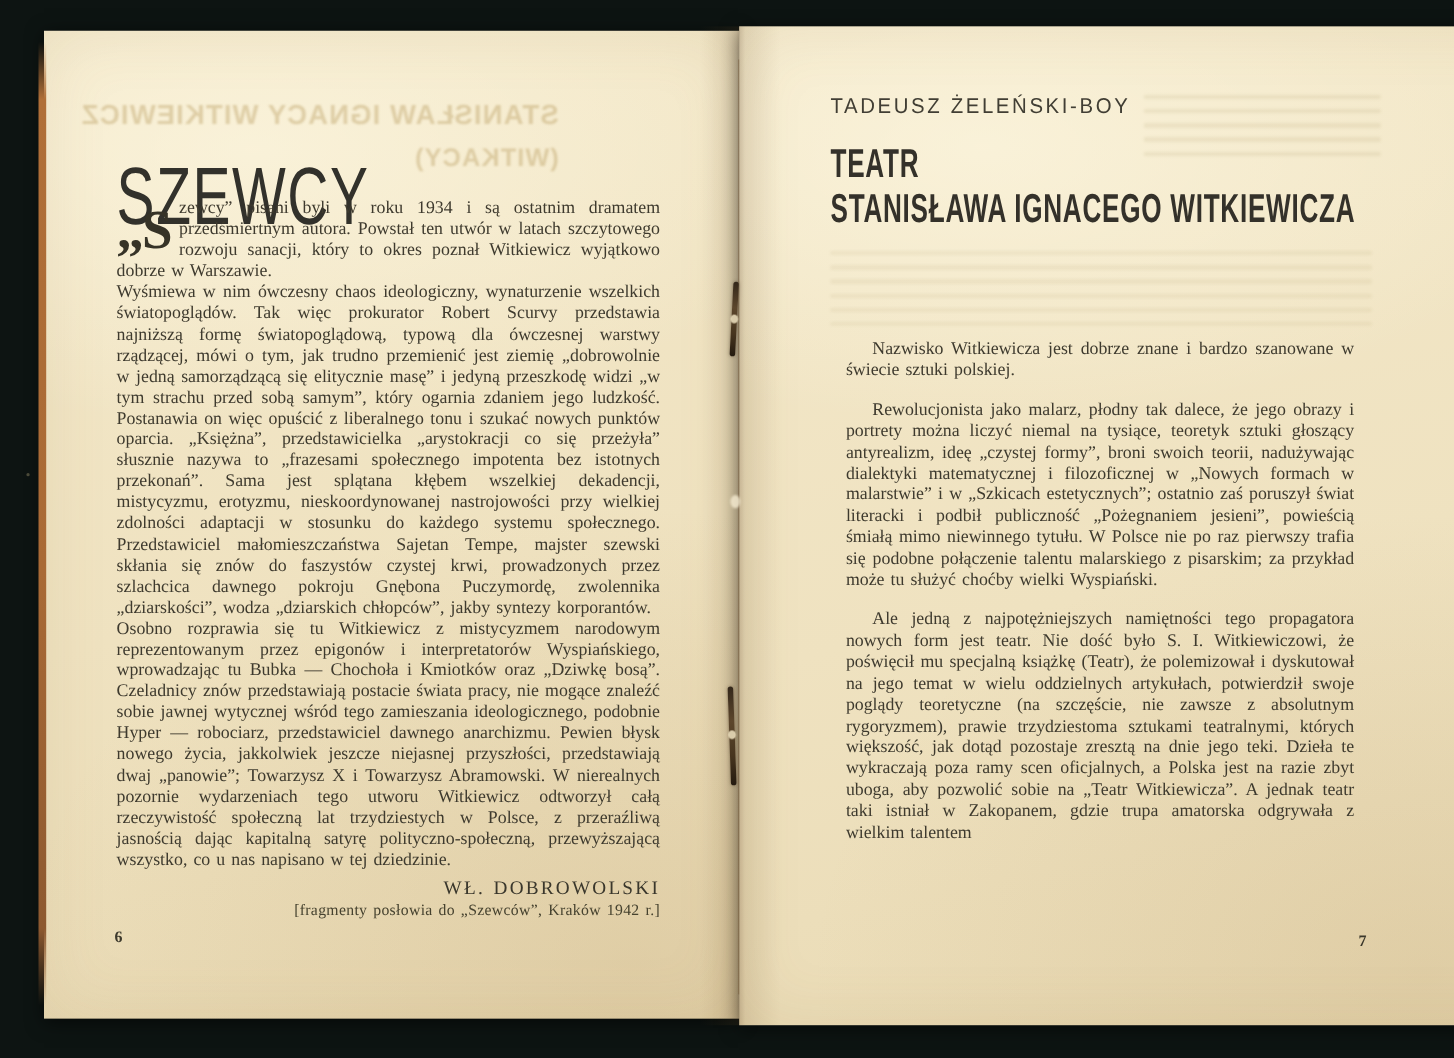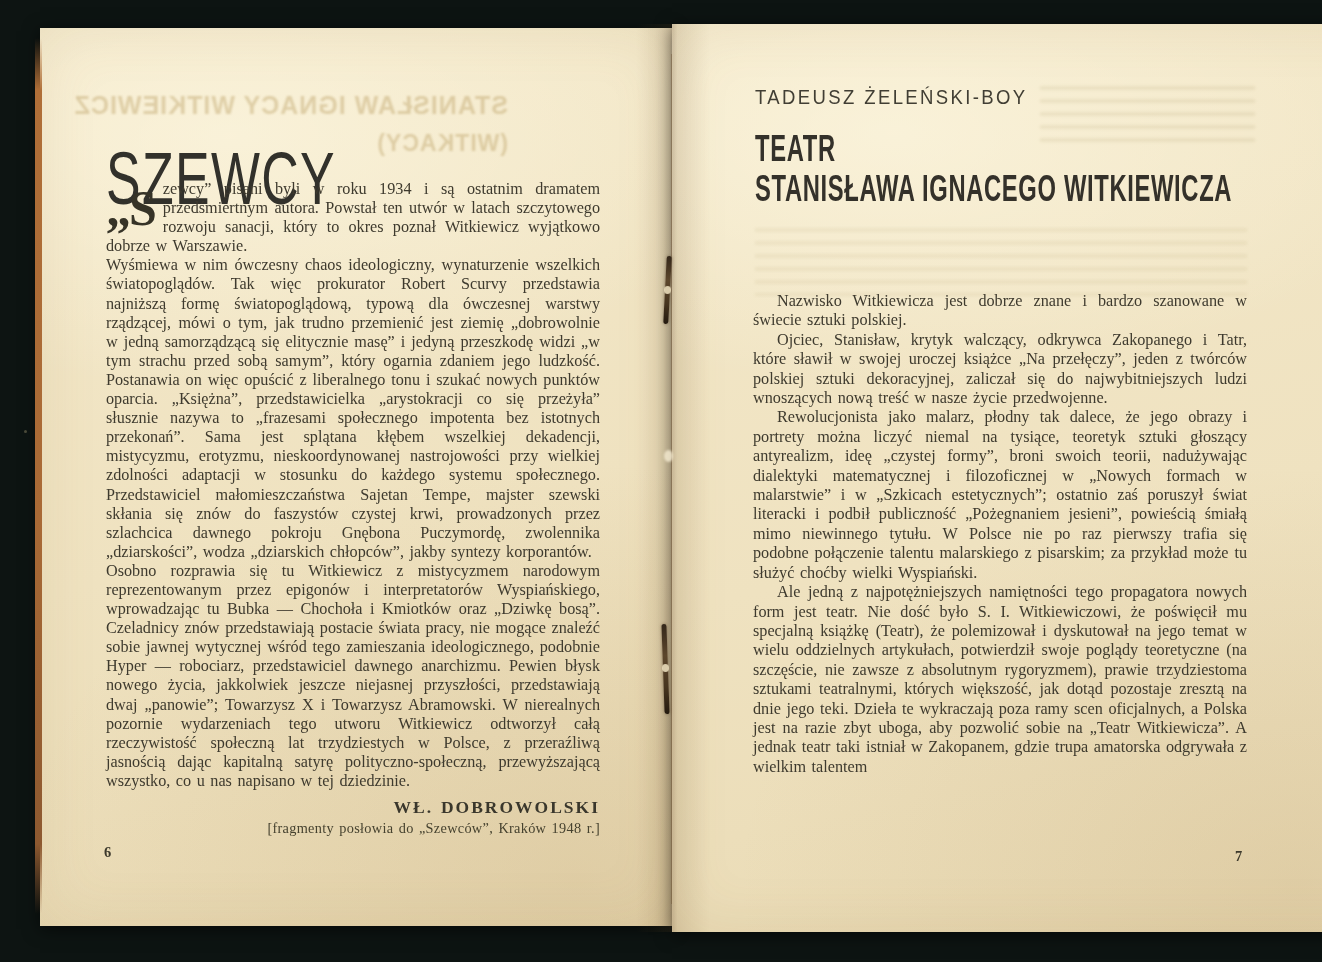--- a/index.html
+++ b/index.html
@@ -79,21 +79,21 @@
     font-size:16.2px;line-height:19.1px;color:#3e3a2e;
     text-align:justify;word-spacing:1.5px;
   }
   .l-body p{margin:0;}
   .dropcap{
     float:left;font-weight:bold;font-size:50px;line-height:44px;
     padding:6px 8px 0 0;color:#363327;letter-spacing:-2px;
   }
   .l-signature{
     margin-top:7px;text-align:right;
-    font-weight:700;font-size:17.5px;letter-spacing:2px;color:#3a372c;
+    font-weight:400;font-size:17.5px;letter-spacing:2px;color:#3a372c;
   }
   .l-caption{
     margin-top:2px;text-align:right;
     font-size:14.3px;letter-spacing:.3px;color:#46422f;
   }
   .pagenum{
     position:absolute;font-weight:bold;font-size:14.5px;color:#3c392c;
   }
   .pagenum.left-num{left:64px;top:816px;}
   .pagenum.right-num{left:563px;top:824px;}
@@ -119,21 +119,21 @@
       rgba(140,118,58,0) 4px, rgba(140,118,58,0) 13px);
     filter:blur(1.6px);
   }
   .ghost-a{left:368px;top:62px;width:215px;height:60px;opacity:.55;}
   .ghost-b{left:83px;top:204px;width:492px;height:68px;opacity:.42;}
   .r-body{
     position:absolute;left:81px;top:268px;width:494px;
     font-size:16.2px;line-height:19.4px;color:#3e3a2e;
     text-align:justify;word-spacing:1.5px;
   }
-  .r-body p{margin:0;text-indent:24px;}
+  .r-body p{margin:16px;text-indent:24px;}
 </style>
 </head>
 <body>
 
 <div class="stage">
   <div class="speck s1"></div>
   <div class="speck s2"></div>
   <div class="speck s3"></div>
   <div class="speck s4"></div>
   <div class="speck s5"></div>
@@ -149,40 +149,39 @@
         <div class="g2">(WITKACY)</div>
       </div>
 
       <h1 class="l-title">SZEWCY</h1>
 
       <div class="l-body">
         <p><span class="dropcap">„S</span><span>zewcy” pisani byli w roku 1934 i są ostatnim dramatem przedśmiertnym autora. Powstał ten utwór w latach szczytowego rozwoju sanacji, który to okres poznał Witkiewicz wyjątkowo dobrze w Warszawie.</span></p>
         <p>Wyśmiewa w nim ówczesny chaos ideologiczny, wynaturzenie wszelkich światopoglądów. Tak więc prokurator Robert Scurvy przedstawia najniższą formę światopoglądową, typową dla ówczesnej warstwy rządzącej, mówi o tym, jak trudno przemienić jest ziemię „dobrowolnie w jedną samorządzącą się elitycznie masę” i jedyną przeszkodę widzi „w tym strachu przed sobą samym”, który ogarnia zdaniem jego ludzkość. Postanawia on więc opuścić z liberalnego tonu i szukać nowych punktów oparcia. „Księżna”, przedstawicielka „arystokracji co się przeżyła” słusznie nazywa to „frazesami społecznego impotenta bez istotnych przekonań”. Sama jest splątana kłębem wszelkiej dekadencji, mistycyzmu, erotyzmu, nieskoordynowanej nastrojowości przy wielkiej zdolności adaptacji w stosunku do każdego systemu społecznego. Przedstawiciel małomieszczaństwa Sajetan Tempe, majster szewski skłania się znów do faszystów czystej krwi, prowadzonych przez szlachcica dawnego pokroju Gnębona Puczymordę, zwolennika „dziarskości”, wodza „dziarskich chłopców”, jakby syntezy korporantów.</p>
         <p>Osobno rozprawia się tu Witkiewicz z mistycyzmem narodowym reprezentowanym przez epigonów i interpretatorów Wyspiańskiego, wprowadzając tu Bubka — Chochoła i Kmiotków oraz „Dziwkę bosą”. Czeladnicy znów przedstawiają postacie świata pracy, nie mogące znaleźć sobie jawnej wytycznej wśród tego zamieszania ideologicznego, podobnie Hyper — robociarz, przedstawiciel dawnego anarchizmu. Pewien błysk nowego życia, jakkolwiek jeszcze niejasnej przyszłości, przedstawiają dwaj „panowie”; Towarzysz X i Towarzysz Abramowski. W nierealnych pozornie wydarzeniach tego utworu Witkiewicz odtworzył całą rzeczywistość społeczną lat trzydziestych w Polsce, z przeraźliwą jasnością dając kapitalną satyrę polityczno-społeczną, przewyższającą wszystko, co u nas napisano w tej dziedzinie.</p>
         <div class="l-signature">WŁ. DOBROWOLSKI</div>
-        <div class="l-caption">[fragmenty posłowia do „Szewców”, Kraków 1948 r.]</div>
+        <div class="l-caption">[fragmenty posłowia do „Szewców”, Kraków 1942 r.]</div>
       </div>
 
       <div class="pagenum left-num">6</div>
     </div>
 
     <div class="page right">
       <div class="ghost-lines ghost-a"></div>
       <div class="ghost-lines ghost-b"></div>
 
       <div class="r-author">TADEUSZ ŻELEŃSKI-BOY</div>
 
       <div class="r-title">
         <div>TEATR</div>
         <div>STANISŁAWA IGNACEGO WITKIEWICZA</div>
       </div>
 
       <div class="r-body">
         <p>Nazwisko Witkiewicza jest dobrze znane i bardzo szanowane w świecie sztuki polskiej.</p>
-        <p>Ojciec, Stanisław, krytyk walczący, odkrywca Zakopanego i Tatr, które sławił w swojej uroczej książce „Na przełęczy”, jeden z twórców polskiej sztuki dekoracyjnej, zaliczał się do najwybitniejszych ludzi wnoszących nową treść w nasze życie przedwojenne.</p>
         <p>Rewolucjonista jako malarz, płodny tak dalece, że jego obrazy i portrety można liczyć niemal na tysiące, teoretyk sztuki głoszący antyrealizm, ideę „czystej formy”, broni swoich teorii, nadużywając dialektyki matematycznej i filozoficznej w „Nowych formach w malarstwie” i w „Szkicach estetycznych”; ostatnio zaś poruszył świat literacki i podbił publiczność „Pożegnaniem jesieni”, powieścią śmiałą mimo niewinnego tytułu. W Polsce nie po raz pierwszy trafia się podobne połączenie talentu malarskiego z pisarskim; za przykład może tu służyć choćby wielki Wyspiański.</p>
         <p>Ale jedną z najpotężniejszych namiętności tego propagatora nowych form jest teatr. Nie dość było S. I. Witkiewiczowi, że poświęcił mu specjalną książkę (Teatr), że polemizował i dyskutował na jego temat w wielu oddzielnych artykułach, potwierdził swoje poglądy teoretyczne (na szczęście, nie zawsze z absolutnym rygoryzmem), prawie trzydziestoma sztukami teatralnymi, których większość, jak dotąd pozostaje zresztą na dnie jego teki. Dzieła te wykraczają poza ramy scen oficjalnych, a Polska jest na razie zbyt uboga, aby pozwolić sobie na „Teatr Witkiewicza”. A jednak teatr taki istniał w Zakopanem, gdzie trupa amatorska odgrywała z wielkim talentem</p>
       </div>
 
       <div class="pagenum right-num">7</div>
     </div>
 
     <div class="gutter"></div>
     <div class="crease"></div>
     <div class="staple top"></div>

